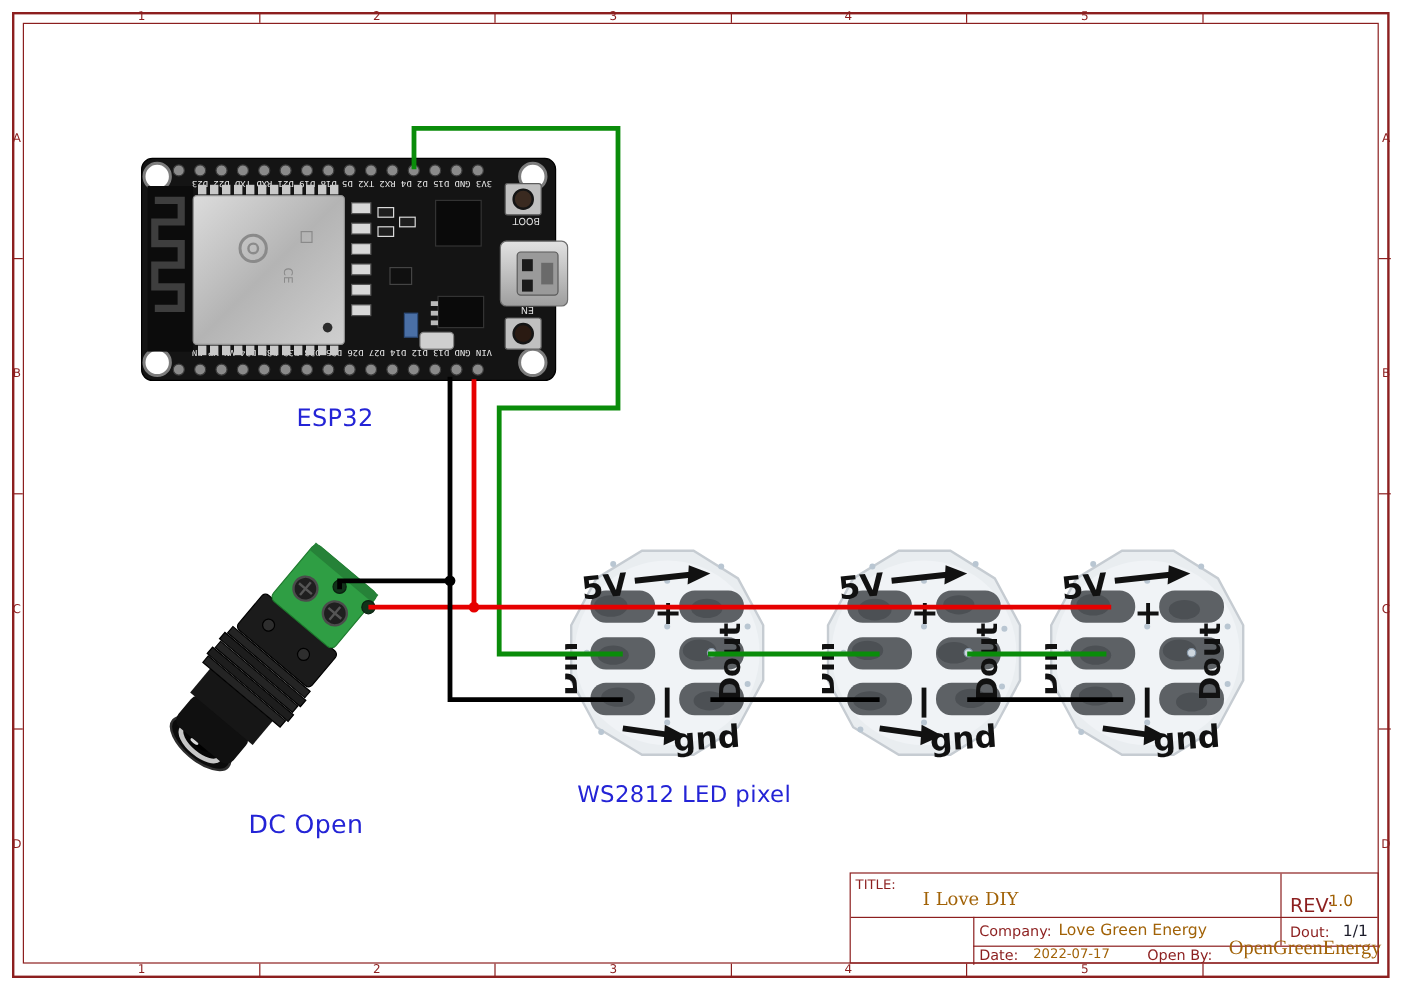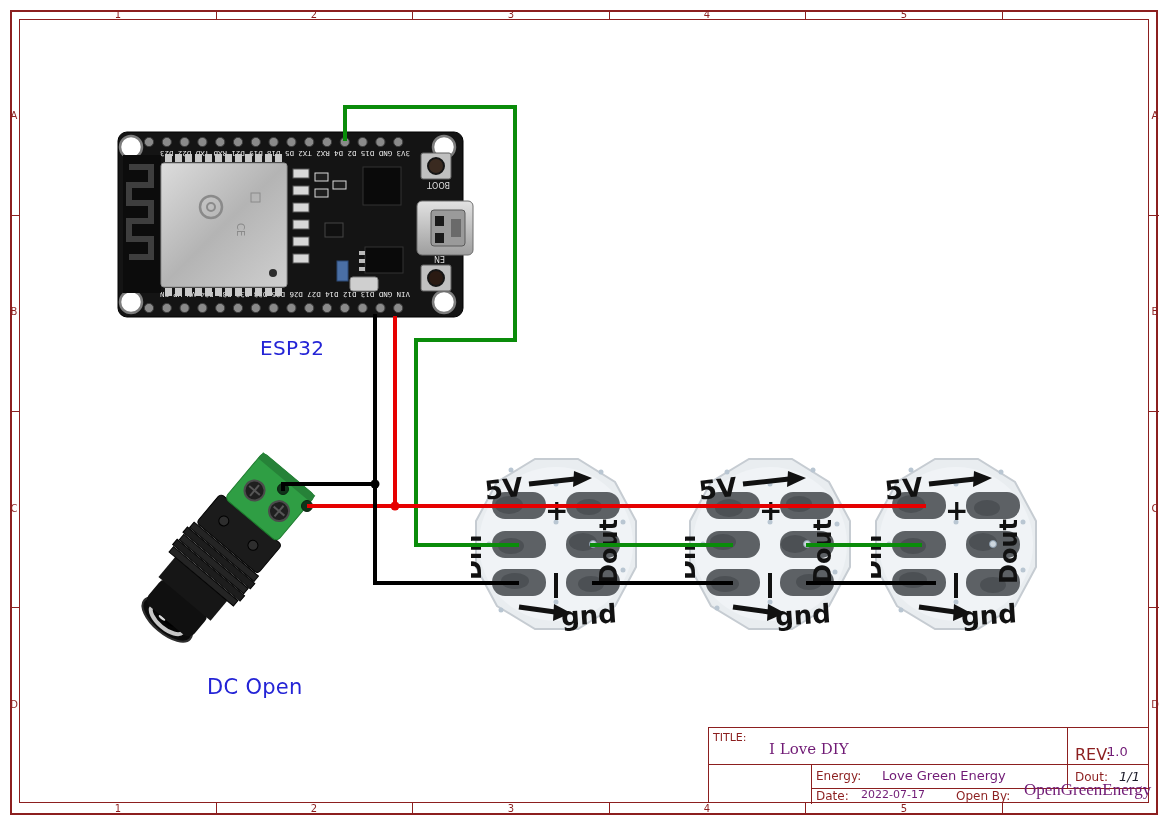--- a/index.html
+++ b/index.html
@@ -15,22 +15,22 @@
   .rlabel{position:absolute;color:#8c1f1f;font-size:10px;line-height:10px;
           text-align:center;width:20px;}
   .rlabel.side{width:10px;}
   
   .complabel{position:absolute;color:#2424d6;letter-spacing:0.3px;}
   
   .tb{position:absolute;left:708px;top:727px;width:441px;height:76px;
       border:1.4px solid #8c1f1f;box-sizing:border-box;}
   .tb .line{position:absolute;background:#8c1f1f;}
   .tb .lab{position:absolute;color:#8c1f1f;font-size:11px;white-space:nowrap;}
-  .tb .val{position:absolute;color:#701a75;font-size:13px;white-space:nowrap;}
-  .tb .val.dark{color:#1c1c2a;font-style:italic;}
+  .tb .val{position:absolute;color:#a16207;font-size:13px;white-space:nowrap;}
+  .tb .val.dark{color:#1c1c2a;}
   .tb .val.serif{font-family:"DejaVu Serif","Liberation Serif",serif;font-size:15px;}
   svg{position:absolute;}
   .wires{pointer-events:none;}
 </style>
 </head>
 <body>
 
 <div class="stage">
 
   <div class="frame-outer"></div>
@@ -404,35 +404,36 @@
 
       <polyline points="283,491 283,484 375,484 375,314" stroke="#000000"></polyline>
       <polyline points="375,484 375,583 519,583" stroke="#000000"></polyline>
       <polyline points="592,583 733,583" stroke="#000000"></polyline>
       <polyline points="806,583 936,583" stroke="#000000"></polyline>
     </g>
     <circle cx="375" cy="484" r="4.5" fill="#000000"></circle>
     <circle cx="395" cy="506" r="4.5" fill="#e60000"></circle>
   </svg>
 
-  <div class="complabel" style="left:260px;top:336px;font-size:20px;">ESP32</div>
+  <div class="complabel" style="left:247px;top:336px;font-size:20px;">ESP32</div>
   <div class="complabel" style="left:207px;top:675px;font-size:21px;">DC Open</div>
+  <div class="complabel" style="left:481px;top:651px;font-size:19px;">WS2812 LED pixel</div>
 
   <div class="tb">
     <div class="line" style="left:0;top:36px;width:100%;height:1.4px;"></div>
     <div class="line" style="left:102px;top:60px;width:337px;height:1.4px;"></div>
     <div class="line" style="left:102px;top:36px;width:1.4px;height:40px;"></div>
     <div class="line" style="left:358px;top:0;width:1.4px;height:60px;"></div>
 
     <span class="lab" style="left:4px;top:3px;">TITLE:</span>
     <span class="val serif" style="left:60px;top:12px;">I Love DIY</span>
     <span class="lab" style="left:366px;top:17px;font-size:16px;">REV:</span>
     <span class="val" style="left:398px;top:16px;">1.0</span>
 
-    <span class="lab" style="left:107px;top:41px;font-size:12px;">Energy:</span>
+    <span class="lab" style="left:107px;top:41px;font-size:12px;">Company:</span>
     <span class="val" style="left:173px;top:40px;">Love Green Energy</span>
     <span class="lab" style="left:366px;top:42px;font-size:12px;">Dout:</span>
     <span class="val dark" style="left:410px;top:41px;">1/1</span>
 
     <span class="lab" style="left:107px;top:61px;font-size:12px;">Date:</span>
     <span class="val" style="left:152px;top:60px;font-size:11px;">2022-07-17</span>
     <span class="lab" style="left:247px;top:61px;font-size:12px;">Open By:</span>
     <span class="val" style="left:315px;top:52px;font-size:17px;font-family:Liberation Serif, serif;">OpenGreenEnergy</span>
   </div>
 

